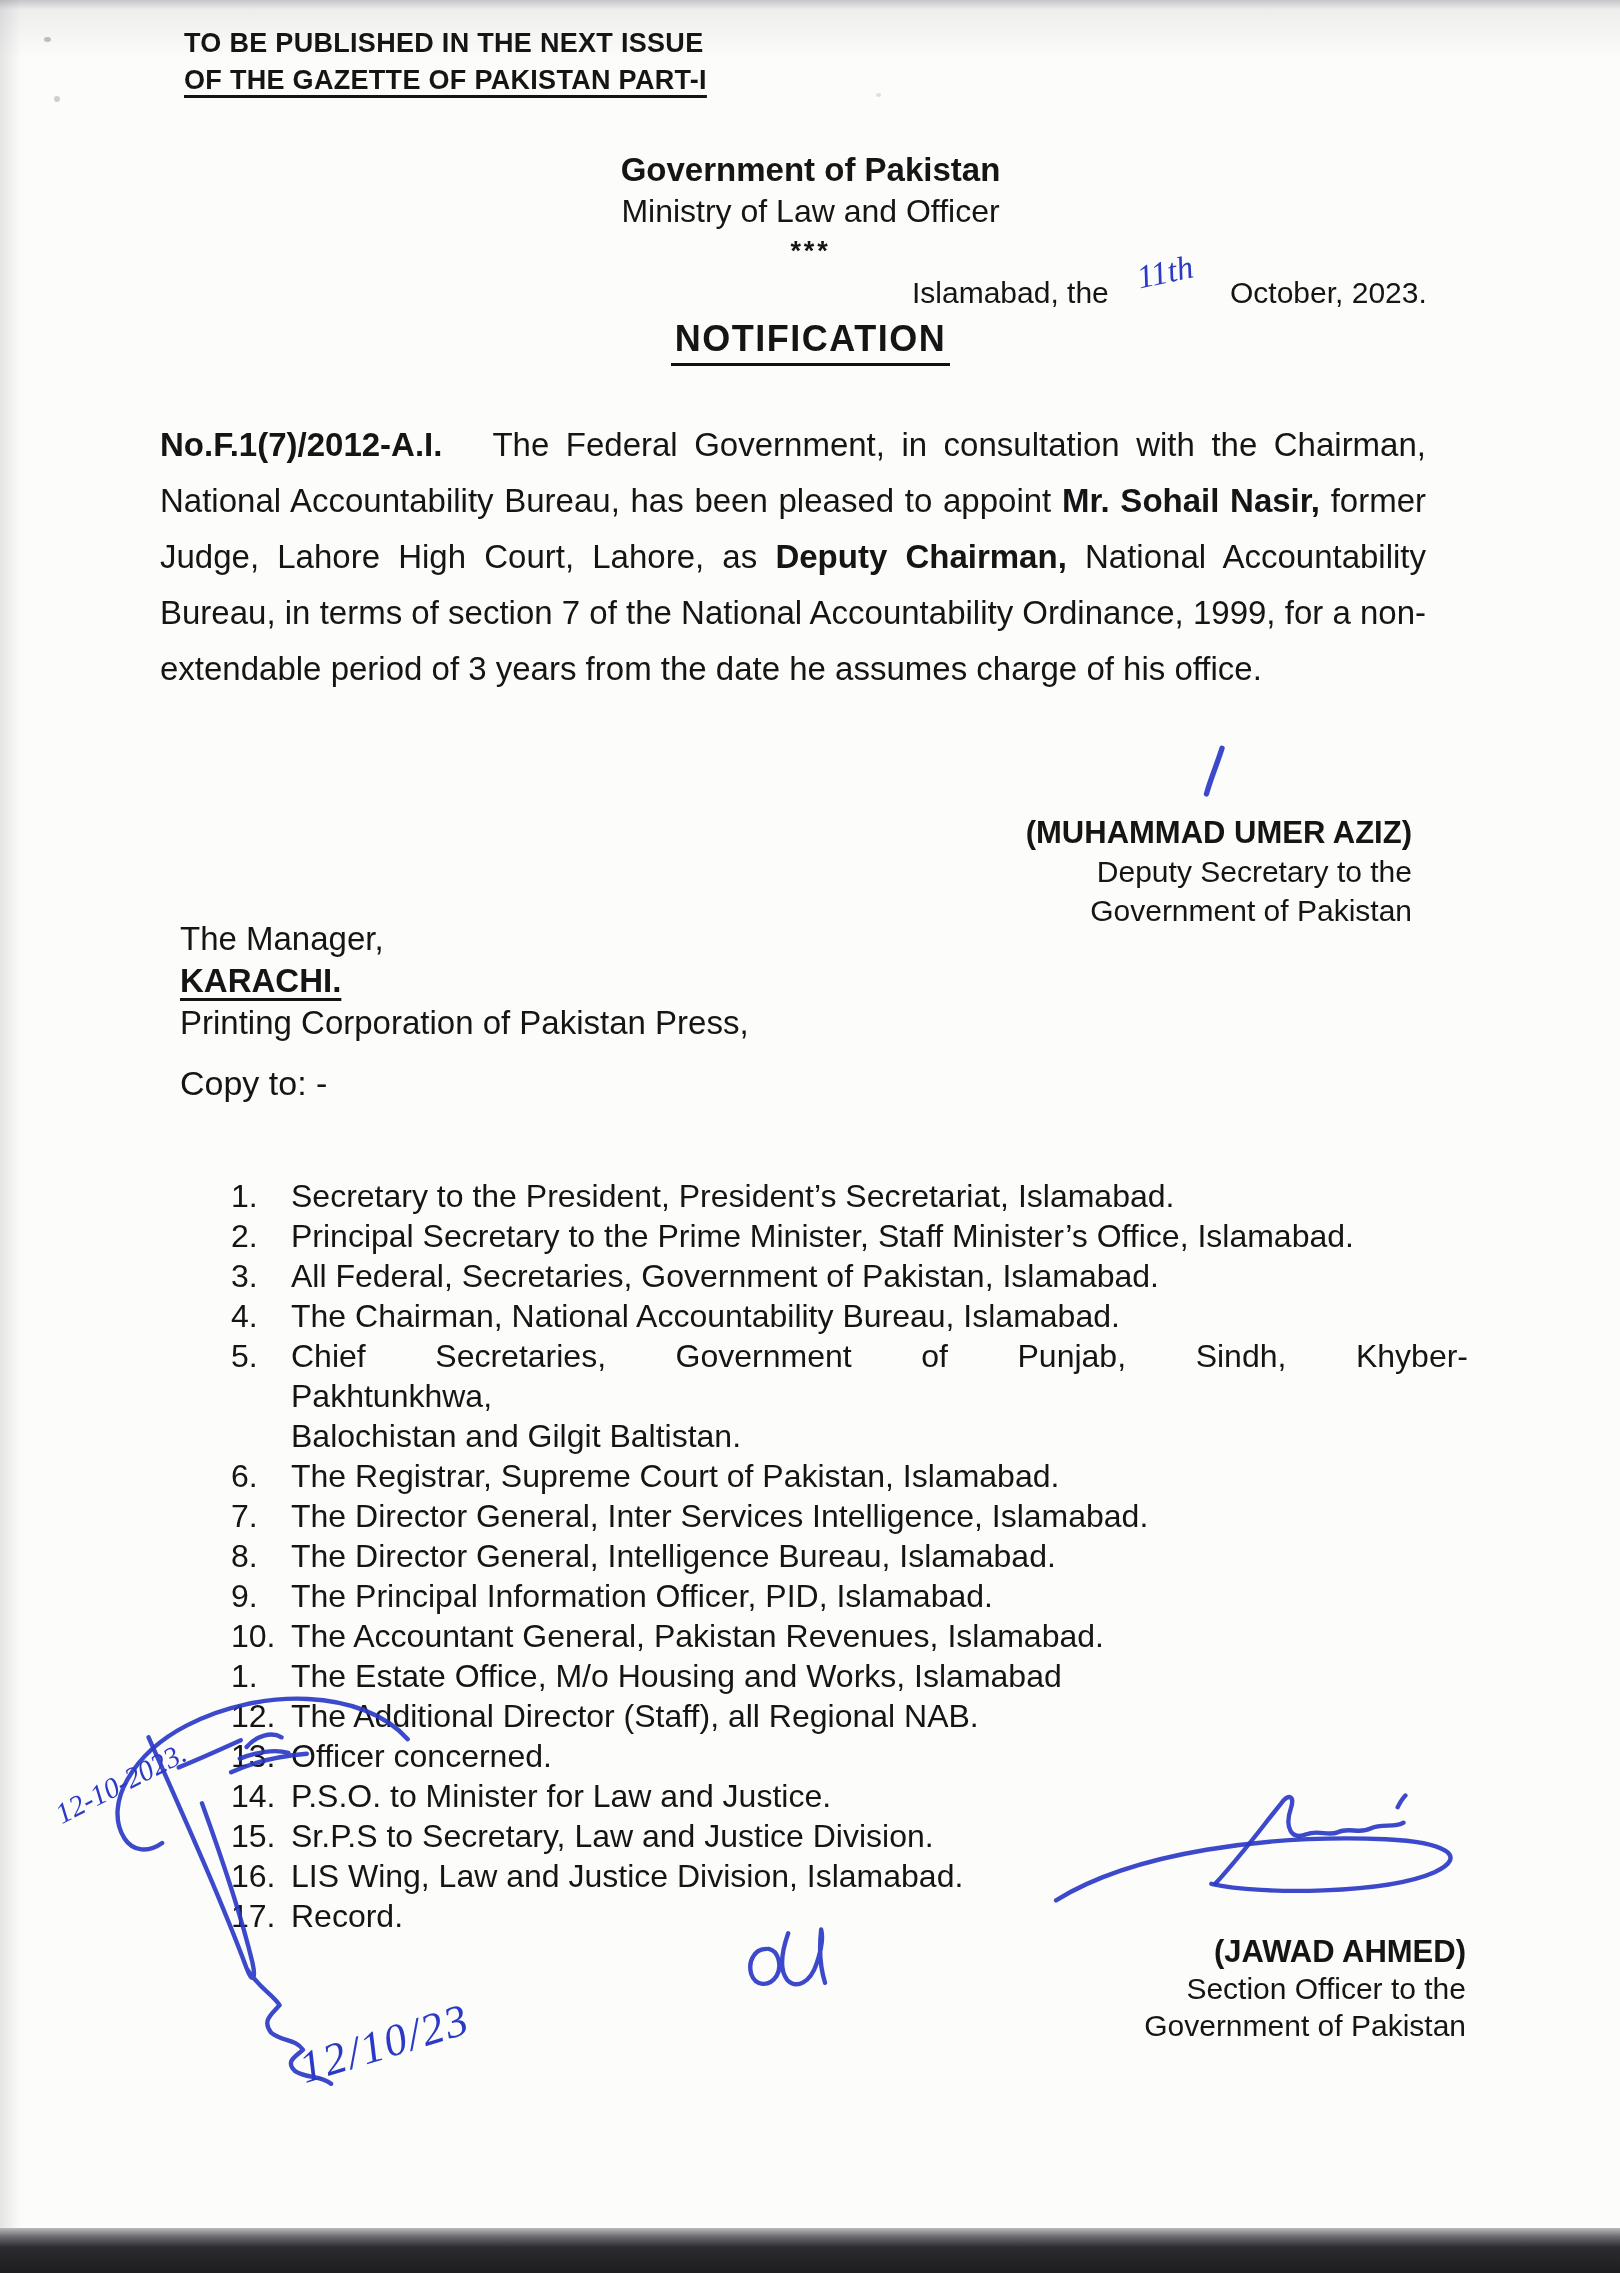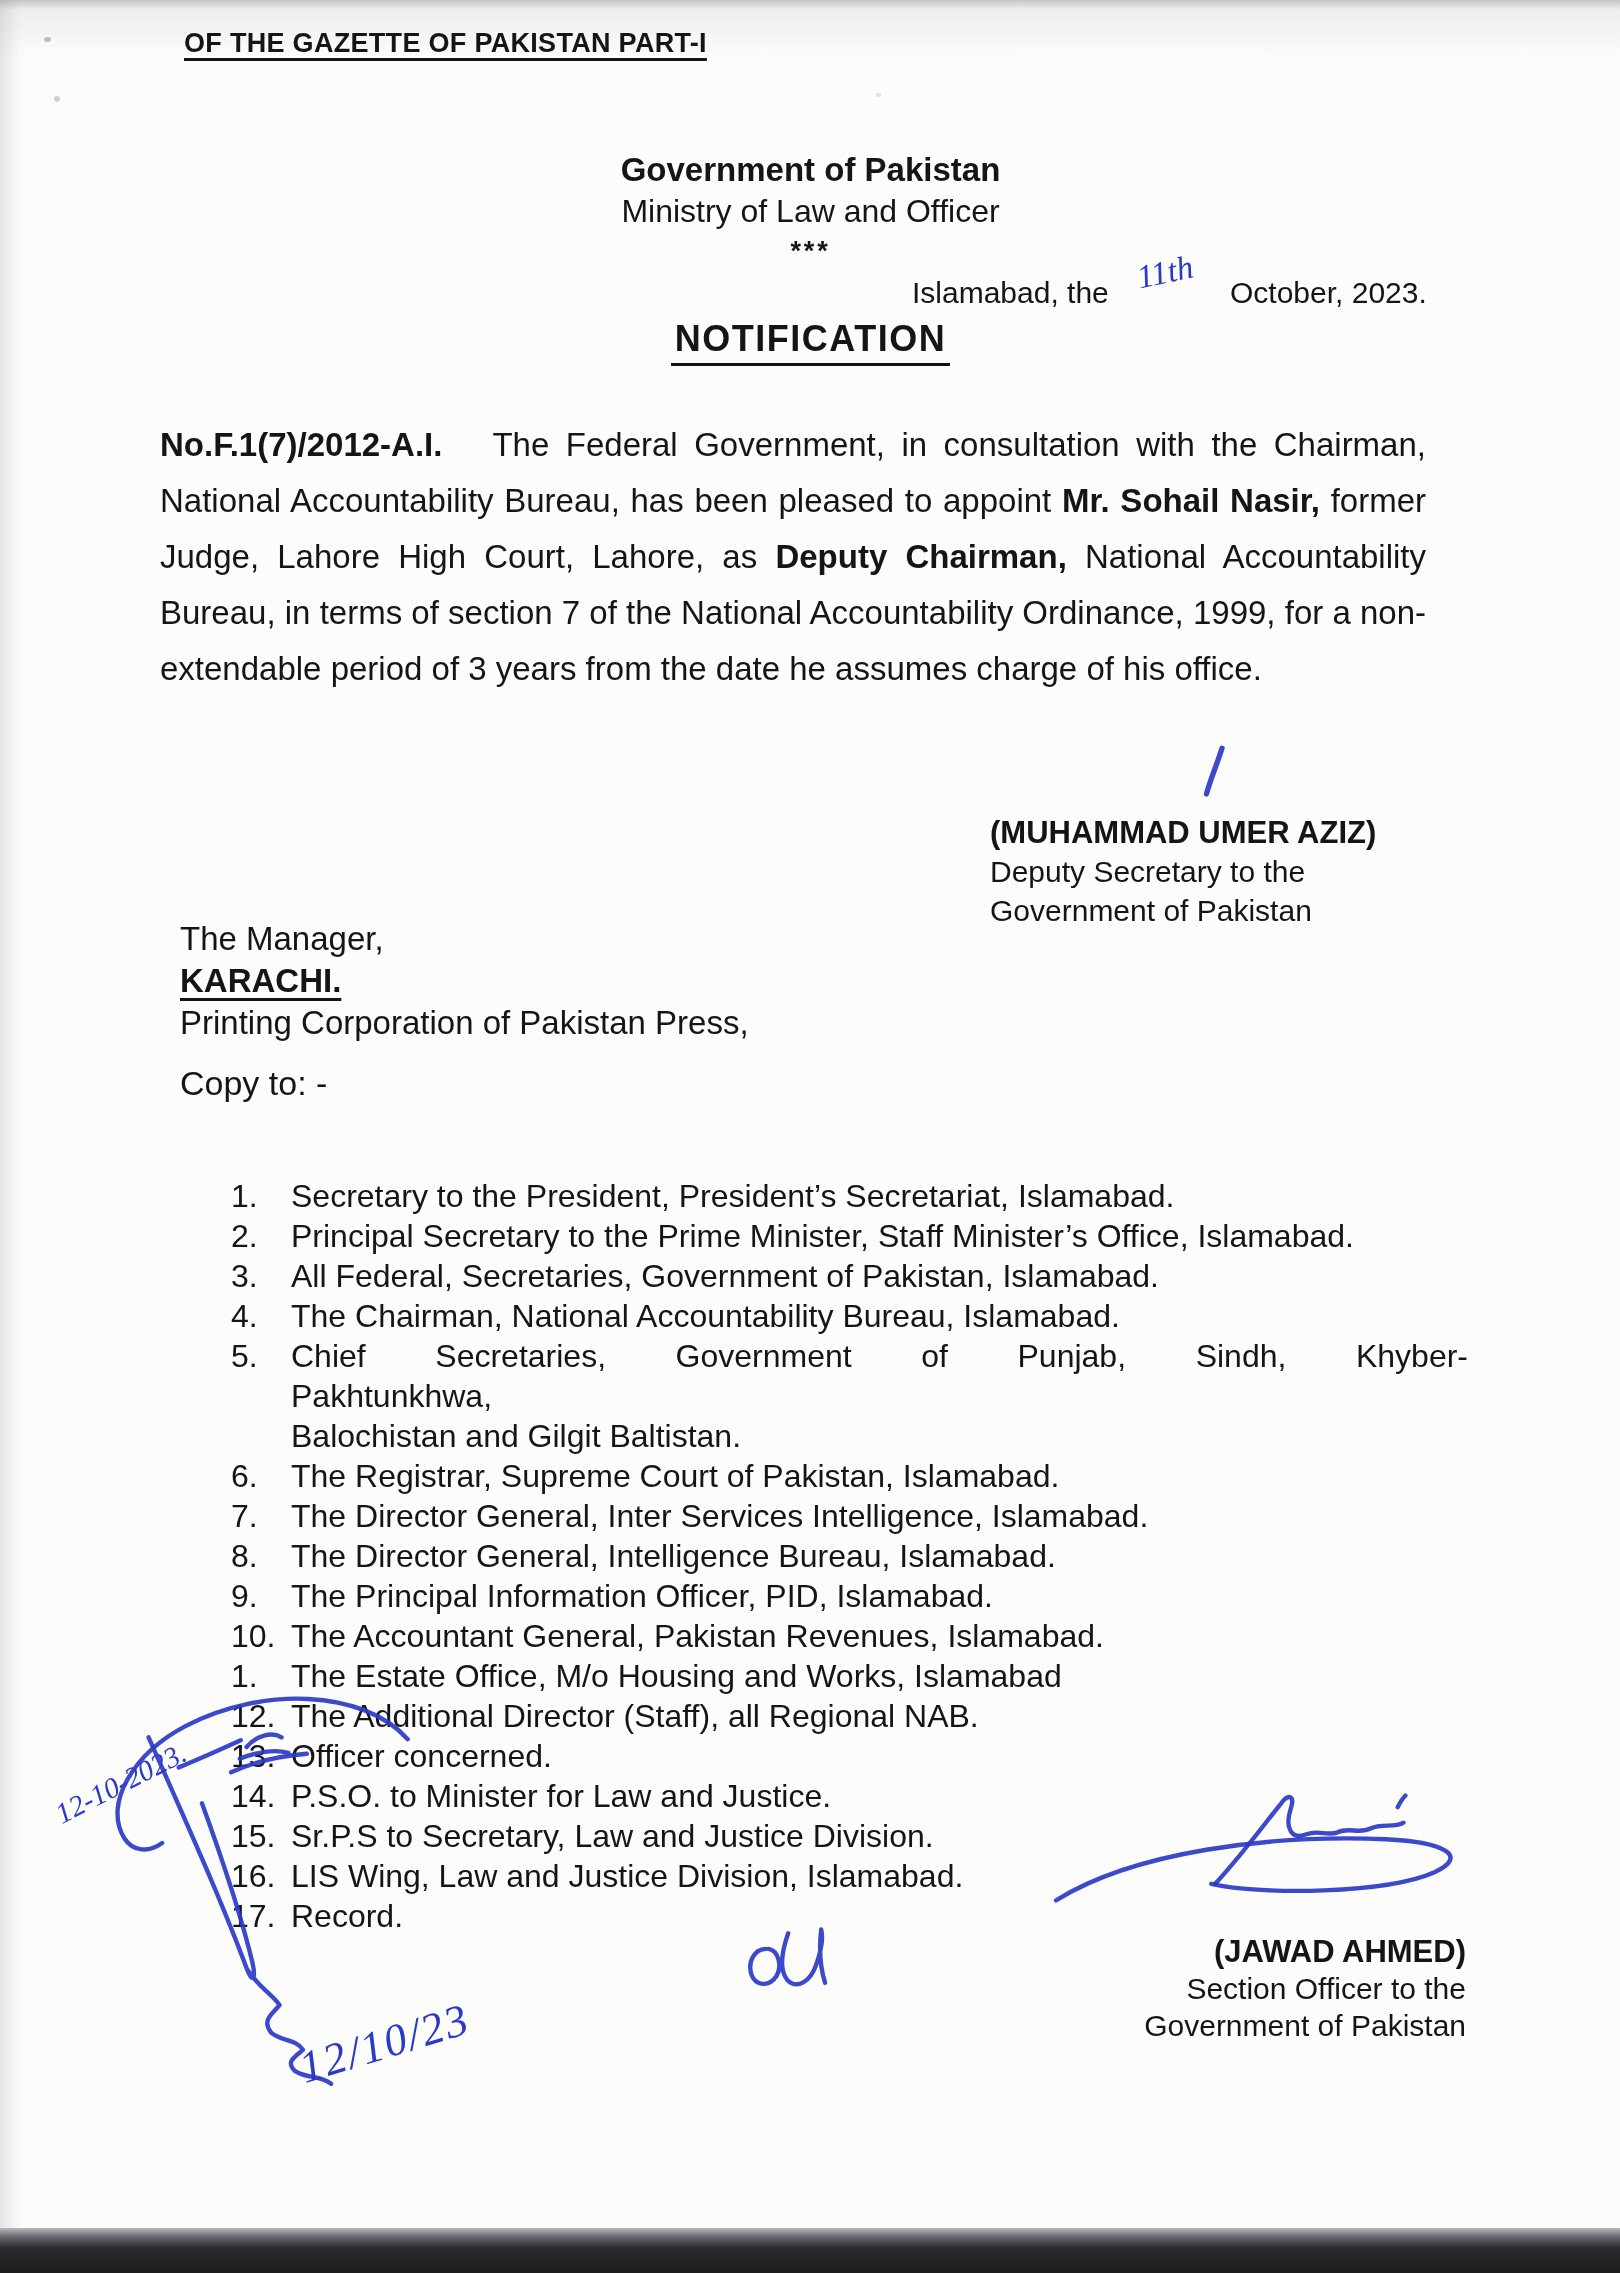--- a/index.html
+++ b/index.html
@@ -26,21 +26,21 @@
   .hand{color:var(--ink,#2b3ac6);font-family:"Liberation Serif",serif;font-style:italic;}
   .day{left:1137px;top:254px;font-size:33px;transform:rotate(-12deg);}
   
   .title-wrap{left:165px;top:318px;width:1291px;text-align:center;}
   .title{display:inline-block;font-size:36px;font-weight:bold;letter-spacing:1.5px;border-bottom:3.9px solid #111;padding:0 3.9px 2.9px 3.9px;}
   
   .body-par{left:160px;top:417px;width:1266px;font-size:33px;line-height:56px;text-align:justify;}
   .body-par .tab{display:inline-block;width:50px;}
   .b{font-weight:bold;}
   
-  .sig1{left:990px;top:813px;width:422px;text-align:left;font-size:30px;line-height:39px;}
+  .sig1{left:990px;top:813px;width:422px;text-align:right;font-size:30px;line-height:39px;}
   .sig1 .nm{font-weight:bold;font-size:31px;}
   
   .addr{left:180px;top:918px;font-size:33px;line-height:42px;}
   .addr .u3{font-weight:bold;text-decoration:underline;text-decoration-thickness:2.9px;text-underline-offset:5.8px;}
   
   .copyto{left:180px;top:1064px;font-size:34px;text-align:right;}
   .list{left:231px;top:1176px;width:1237px;font-size:32px;line-height:40px;}
   .list-row{display:flex;}
   .num{flex:none;width:60px;}
   .txt{flex:1;display:block;white-space:pre-line;}
@@ -66,20 +66,21 @@
 </head>
 <body>
 
 <div class="page">
 
   <div class="speck sp1"></div>
   <div class="speck sp2"></div>
   <div class="speck sp3"></div>
 
   <div class="abs hdr">
+    <div>TO BE PUBLISHED IN THE NEXT ISSUE</div>
     <div class="u">OF THE GAZETTE OF PAKISTAN PART-I</div>
   </div>
 
   <div class="abs cblock gov">Government of Pakistan</div>
   <div class="abs cblock ministry">Ministry of Law and Officer</div>
   <div class="abs cblock stars">***</div>
 
   <div class="abs date-prefix">Islamabad, the</div>
   <div class="abs hand day">11th</div>
   <div class="abs date-suffix">October, 2023.</div>

